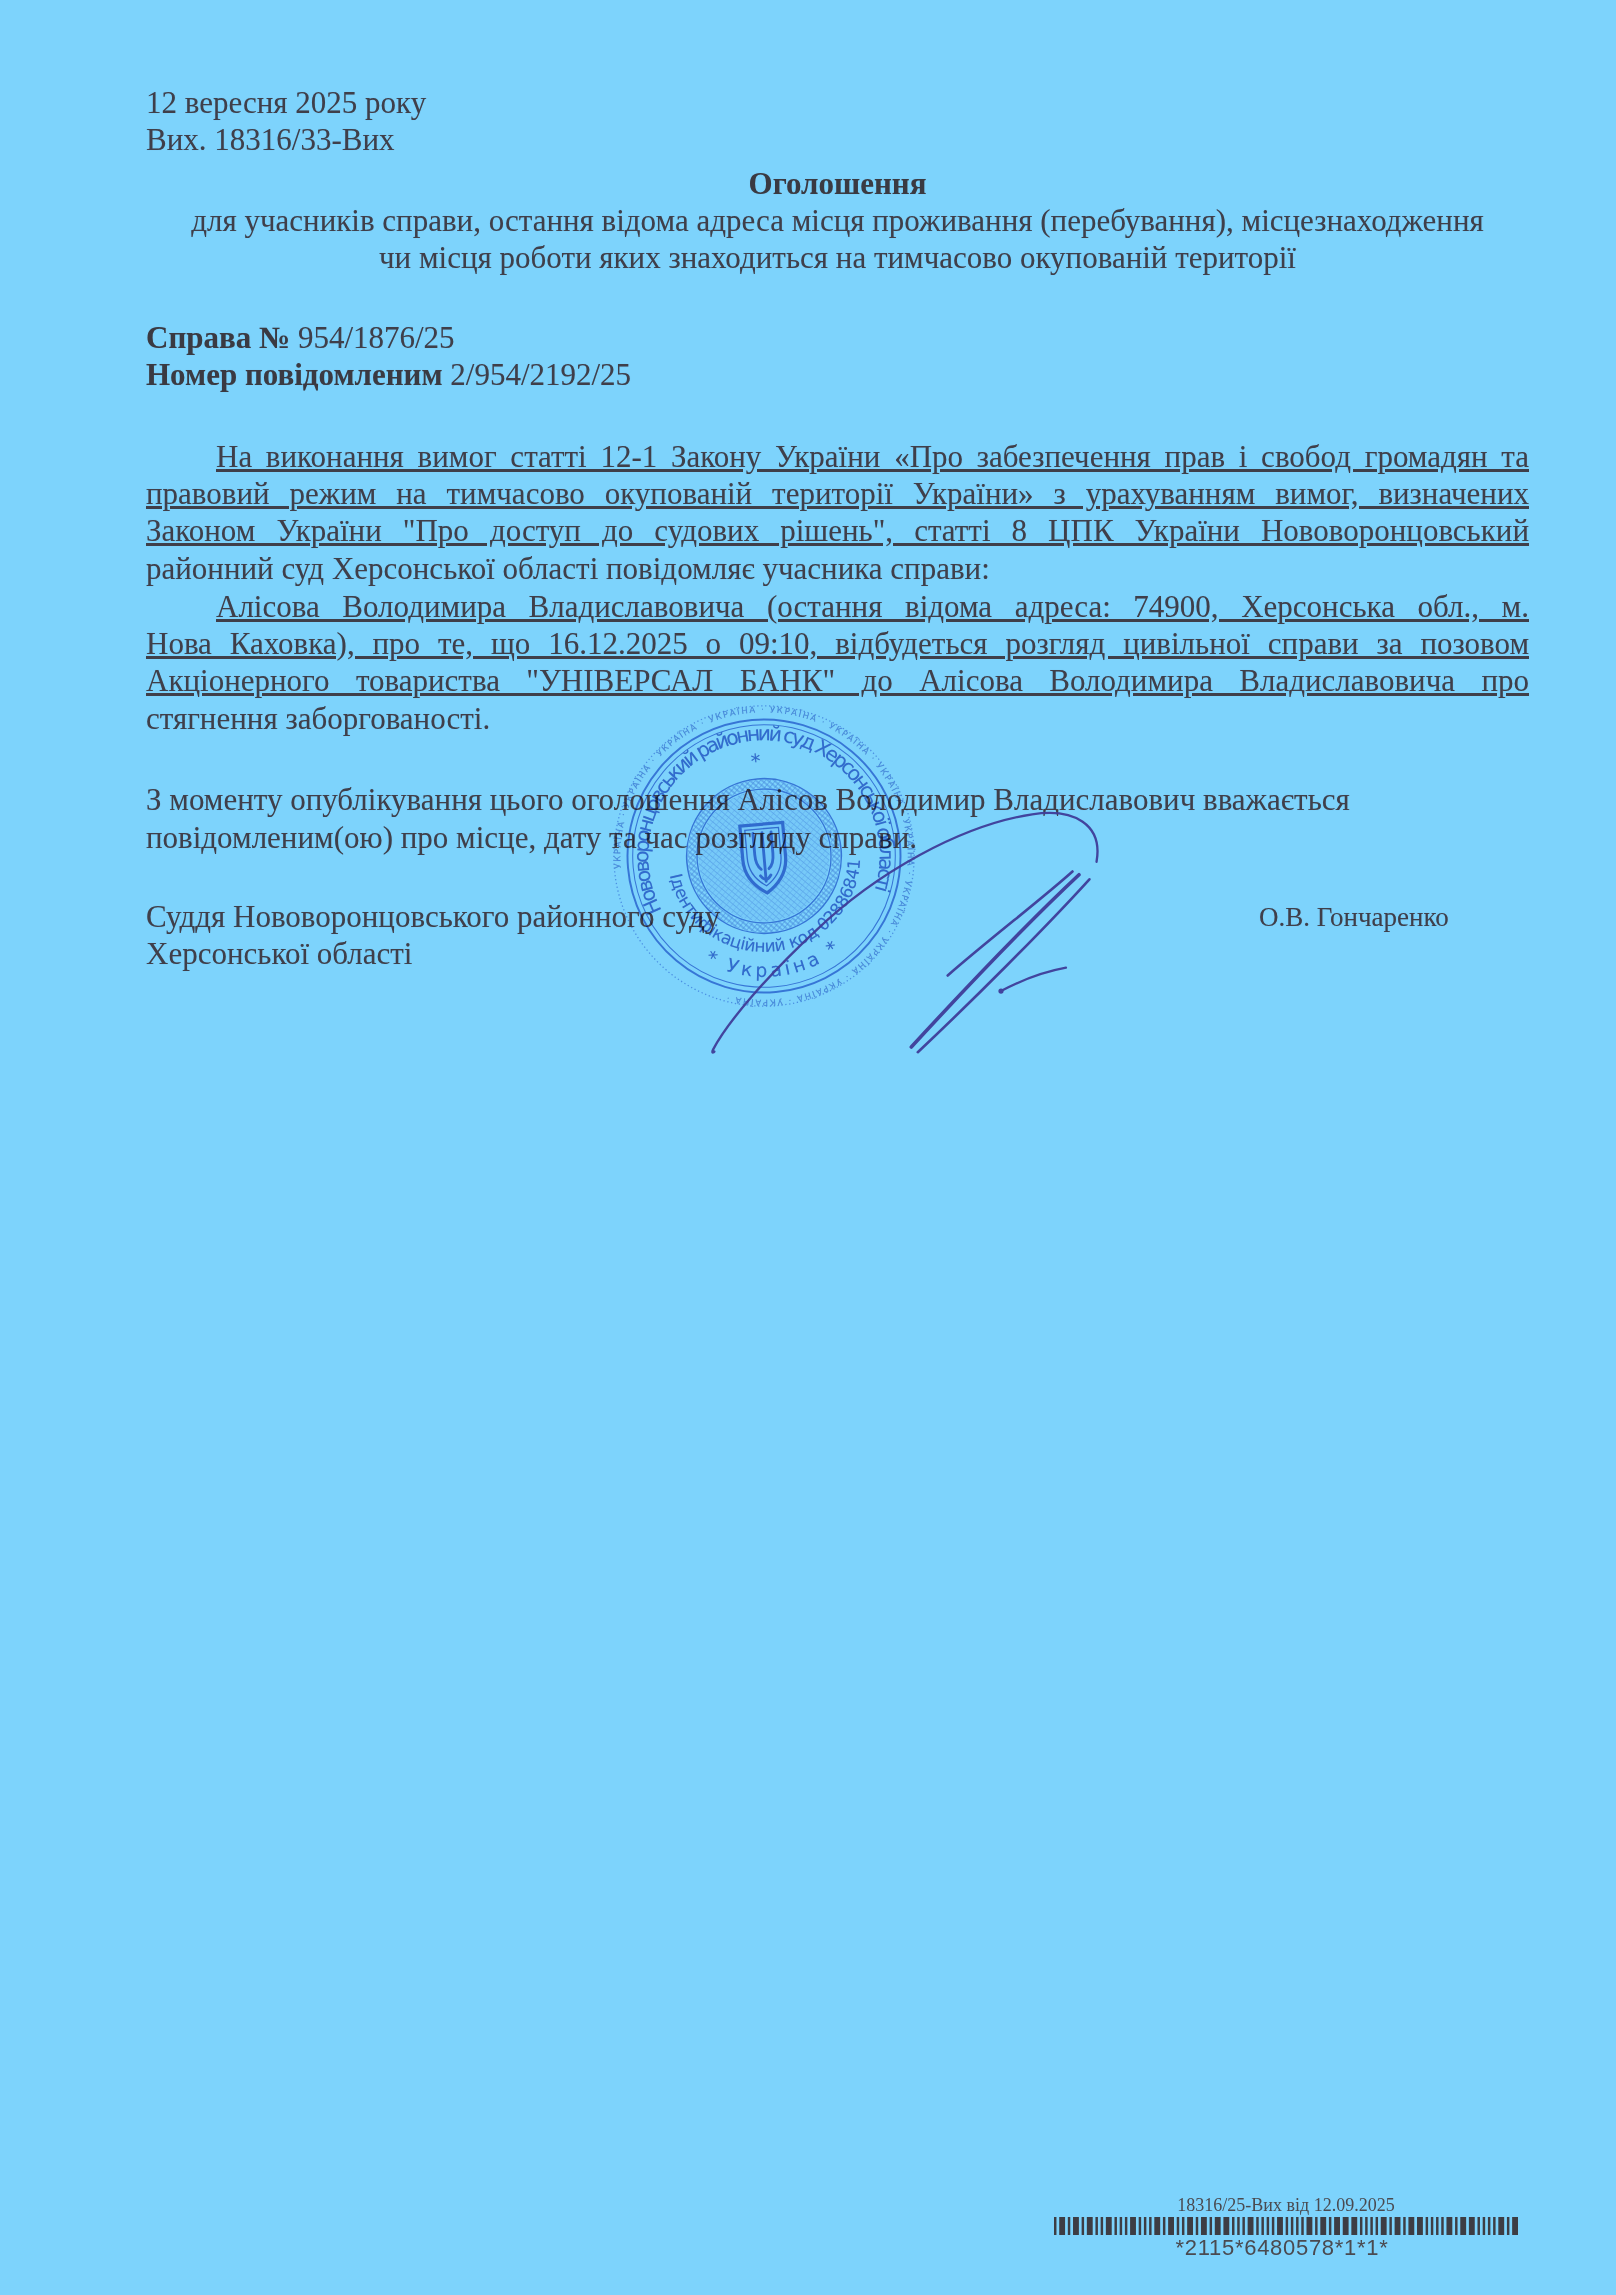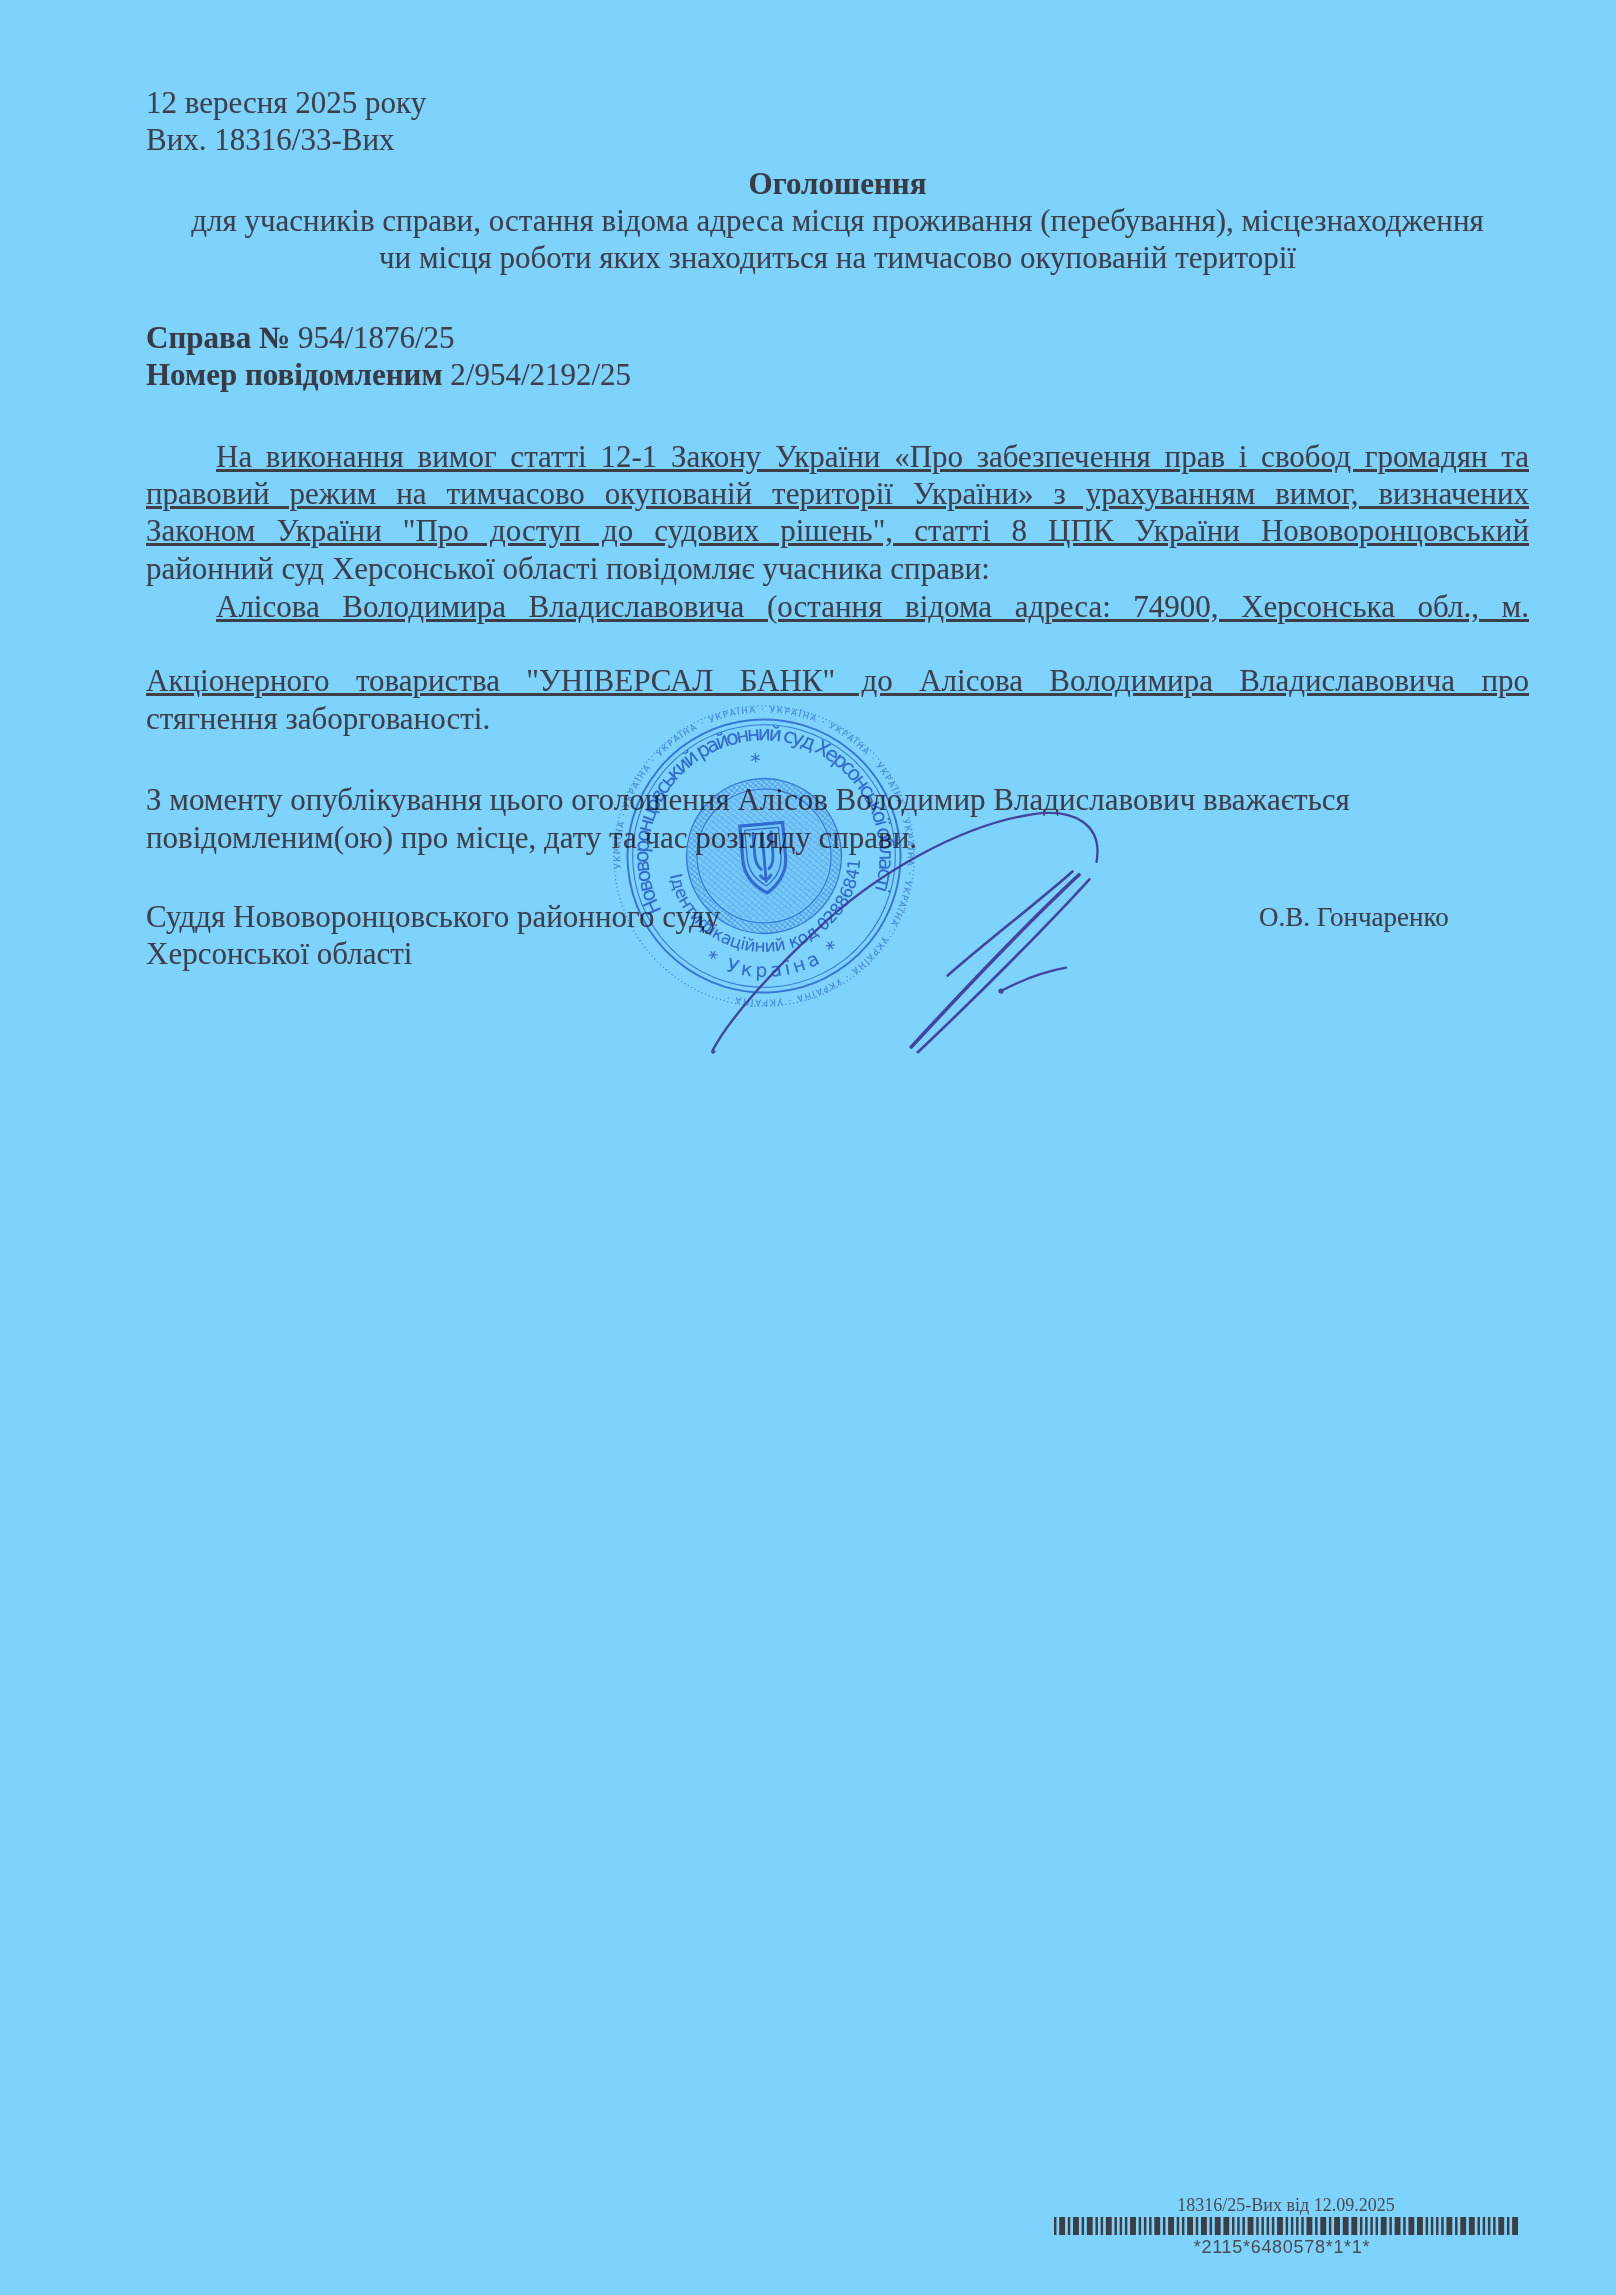--- a/index.html
+++ b/index.html
@@ -17,21 +17,21 @@
   .center{text-align:center;}
   .b{font-weight:bold;color:#3a3a42;}
   .ind{padding-left:70px;width:1313px;}
   .name{position:absolute;left:1259px;top:898px;font-size:27px;line-height:38px;white-space:nowrap;}
   .stamp{position:absolute;left:595px;top:687px;width:338px;height:338px;mix-blend-mode:multiply;}
   .sig{position:absolute;left:676px;top:774px;width:455px;height:312px;}
   .bc-label{position:absolute;left:1054px;top:2195px;width:464px;text-align:center;
     font-family:Liberation Serif, serif;font-size:18px;line-height:21px;color:#4a4a50;text-shadow:none;}
   .bars{position:absolute;left:1054px;top:2217px;width:464px;height:18px;}
   .bc-value{position:absolute;left:1054px;top:2237px;width:456px;text-align:center;
-    font-family:"Liberation Sans", sans-serif;font-size:18px;line-height:21px;color:#4a4a50;letter-spacing:0.7px;text-shadow:none;}
+    font-family:"Liberation Sans", sans-serif;font-size:22px;line-height:21px;color:#4a4a50;letter-spacing:0.7px;text-shadow:none;}
   .stamp text{font-family:"DejaVu Sans", sans-serif;}
 </style>
 </head>
 <body>
 
 <div class="page">
 
   <div class="tl" style="top:84px">12 вересня 2025 року</div>
   <div class="tl" style="top:121px">Вих. 18316/33-Вих</div>
 
@@ -41,20 +41,21 @@
 
   <div class="tl" style="top:319px"><span class="b">Справа №</span> <span>954/1876/25</span></div>
   <div class="tl" style="top:356px"><span class="b">Номер повідомленим</span> <span>2/954/2192/25</span></div>
 
   <div class="tl just ind" style="top:438px">На виконання вимог статті 12-1 Закону України «Про забезпечення прав і свобод громадян та</div>
   <div class="tl just" style="top:475px">правовий режим на тимчасово окупованій території України» з урахуванням вимог, визначених</div>
   <div class="tl just" style="top:512px">Законом України "Про доступ до судових рішень", статті 8 ЦПК України Нововоронцовський</div>
   <div class="tl" style="top:550px">районний суд Херсонської області повідомляє учасника справи:</div>
 
   <div class="tl just ind" style="top:588px">Алісова Володимира Владиславовича  (остання відома адреса: 74900, Херсонська обл., м.</div>
+  <div class="tl just" style="top:625px">Нова Каховка), про те, що  16.12.2025 о 09:10, відбудеться розгляд цивільної справи за позовом</div>
   <div class="tl just" style="top:662px">Акціонерного товариства "УНІВЕРСАЛ БАНК" до Алісова Володимира Владиславовича про</div>
   <div class="tl" style="top:700px">стягнення заборгованості.</div>
 
   <div class="tl" style="top:781px">З моменту опублікування цього оголошення Алісов Володимир Владиславович вважається</div>
   <div class="tl" style="top:819px">повідомленим(ою) про місце, дату та час розгляду справи.</div>
 
   <div class="tl" style="top:898px">Суддя Нововоронцовського районного суду</div>
   <div class="tl" style="top:935px">Херсонської області</div>
   <div class="name">О.В. Гончаренко</div>
 

